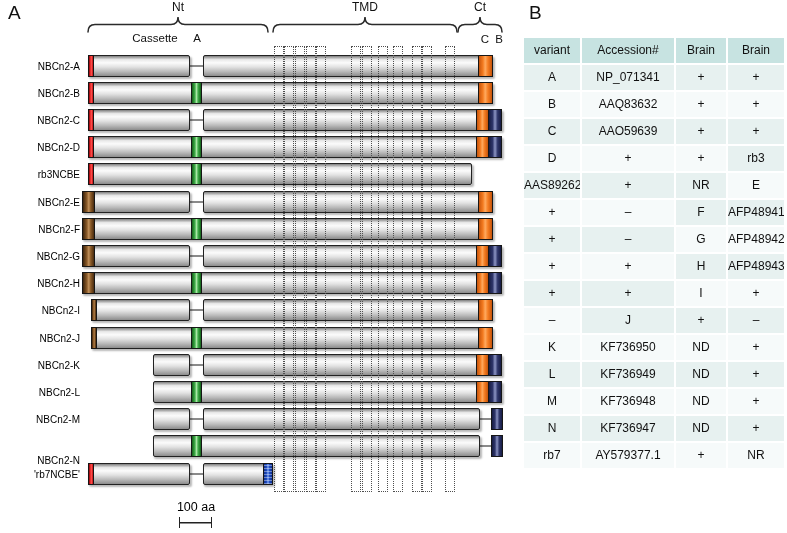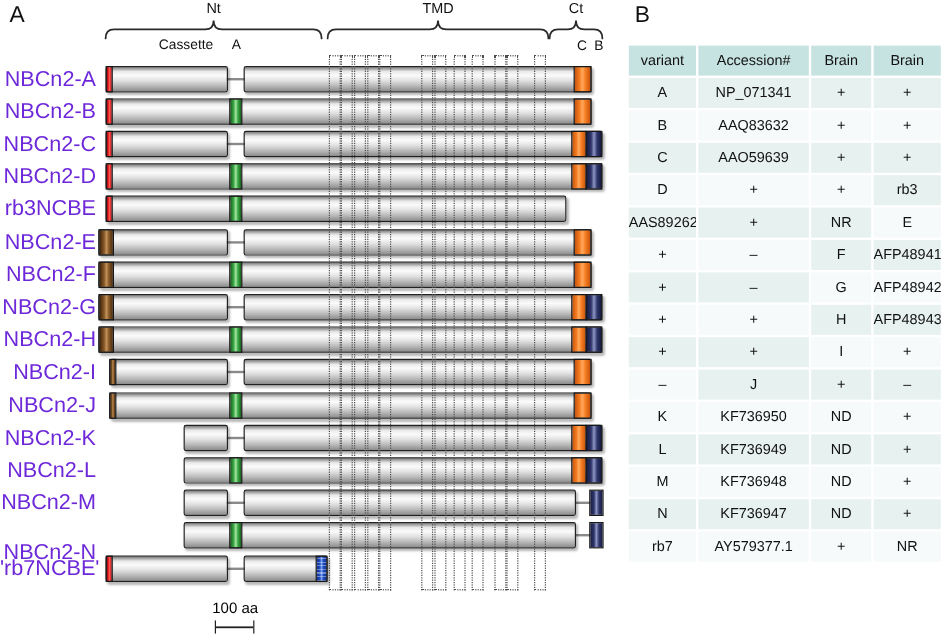--- a/index.html
+++ b/index.html
@@ -9,22 +9,22 @@
   .panel-label{position:absolute;font-size:19px;color:#111;}
 
   
   .region-label{position:absolute;top:0;transform:translateX(-50%);font-size:12px;color:#111;text-align:center;}
   .sub-label{position:absolute;top:32px;transform:translateX(-50%);font-size:11.5px;color:#111;}
 
   svg.braces{position:absolute;left:0;top:0;}
   svg.braces path{fill:none;stroke:#2b2b2b;stroke-width:1.5;stroke-linecap:round;}
 
   
-  .rowlabel{position:absolute;left:0;width:80px;text-align:right;font-size:18px;
-            transform:translateY(-50%);white-space:nowrap;color:#6d28d9;}
+  .rowlabel{position:absolute;left:0;width:80px;text-align:right;font-size:10px;
+            transform:translateY(-50%);white-space:nowrap;color:#000000;}
   .bar{position:absolute;height:22px;box-sizing:border-box;border:1.5px solid #222;border-radius:2px;
        background:linear-gradient(180deg,#7e7e7e 0%,#e9e9e9 18%,#fbfbfb 34%,#e2e2e2 55%,#b9b9b9 78%,#8c8c8c 100%);
        box-shadow:1.5px 2px 2px rgba(0,0,0,.28);z-index:1;}
   .link{position:absolute;height:2px;background:#8a8a8a;z-index:0;}
   .cap{position:absolute;height:22px;box-sizing:border-box;border:1.2px solid #161616;z-index:2;}
   .cap.red{background:linear-gradient(90deg,#8f0408 0%,#e8272b 35%,#ff5a52 55%,#c40d12 100%);}
   .cap.brown-wide,.cap.brown-narrow{background:linear-gradient(90deg,#3c230b 0%,#8a5a28 35%,#c1915c 52%,#8a5a28 70%,#4a2c0f 100%);}
   .cap.green{background:linear-gradient(90deg,#14601a 0%,#3fae49 32%,#a9e6a6 50%,#3fae49 68%,#14601a 100%);}
   .cap.orange{background:linear-gradient(90deg,#c6540c 0%,#f47b20 30%,#ffa95e 48%,#f47b20 70%,#c6540c 100%);}
   .cap.navy{background:linear-gradient(90deg,#171c44 0%,#2e3569 30%,#8d95c4 50%,#2e3569 72%,#171c44 100%);}

